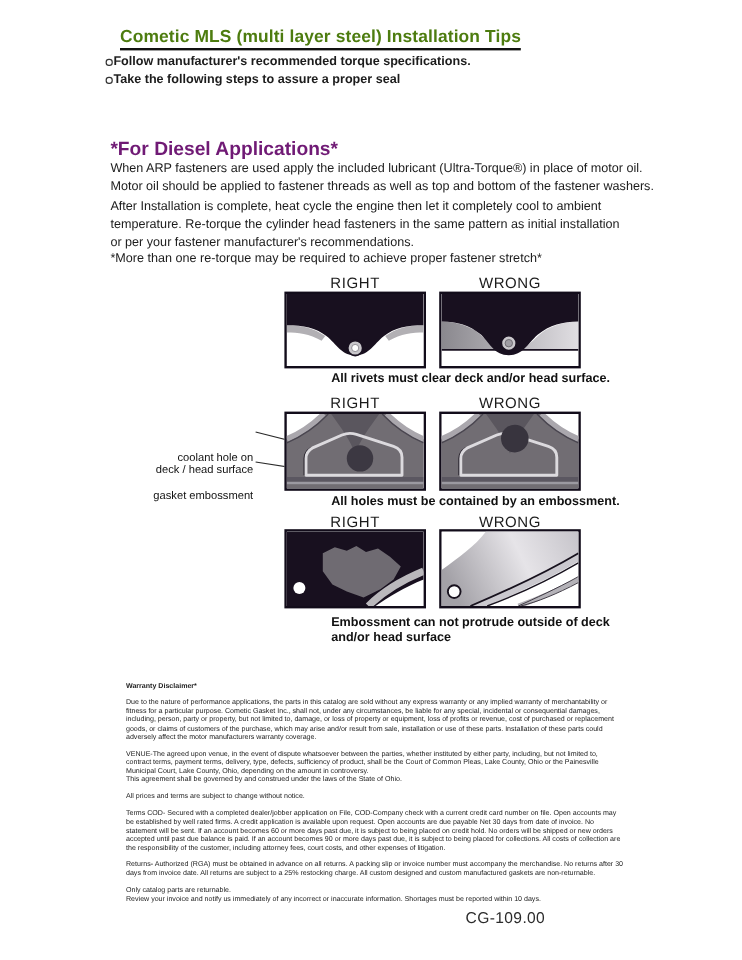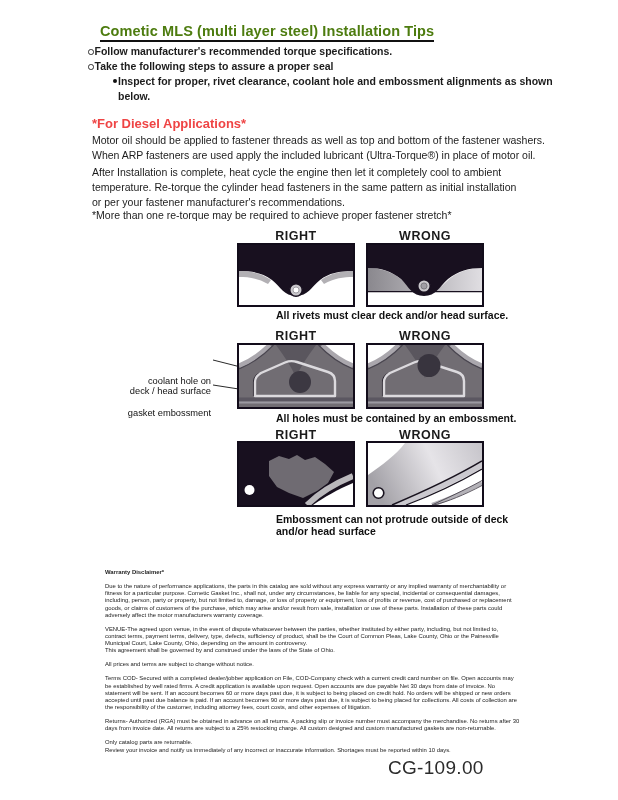--- a/index.html
+++ b/index.html
@@ -9,67 +9,63 @@
 
   .title { font-size:14.5px; font-weight:bold; letter-spacing:0.1px; color:#4d7c0f;
            border-bottom:2px solid #111; padding-bottom:1px; display:inline-block; }
 
   .bullet-row { display:flex; gap:1px; line-height:15px; font-size:10.5px;font-weight:bold; }
   .bullet-row.sub { margin-left:25px; }
   .marker-circle { width:3.5px; height:3.5px; border:1px solid #333; border-radius:50%;
                    margin-top:5px; flex:none; background:#fff; }
   .marker-dot { width:4px; height:4px; background:#111; border-radius:50%; margin-top:5px; flex:none; }
 
-  .section-heading { font-size:13px; font-weight:bold; color:#ef4444; }
+  .section-heading { font-size:16px; font-weight:bold; color:#701a75; }
   .body-line { font-size:10.5px; line-height:15px; }
 
-  .fig-label { width:118px; text-align:center; font-size:12.5px; font-weight:700;
+  .fig-label { width:118px; text-align:center; font-size:12.5px; font-weight:400;
                letter-spacing:0.5px; color:#1b1b1b; }
   .fig-box { border:2px solid #120c1a; background:#fff; }
   .fig-box svg { display:block; }
   .caption { font-size:10.5px; font-weight:600; color:#111; line-height:12px;margin-left:39px; }
 
   .anno { font-size:9.3px; line-height:9.5px; width:160px; text-align:right; color:#111;margin-top:32px; }
 
   .fine { width:415px; font-size:5.9px; line-height:7.2px; color:#222; }
   .fine p { margin:0 0 6.8px 0; }
   .fine p.nogap { margin-bottom:0; }
   .fine p.bold { font-weight:bold; }
 
-  .footer-code { font-size:19px; letter-spacing:0.3px; color:#2b2b2b; }
+  .footer-code { font-size:13px; letter-spacing:0.3px; color:#2b2b2b; }
 </style>
 </head>
 <body>
 
 <div class="page">
 
   <div class="abs" style="left:100px; top:22px;">
     <span class="title">Cometic MLS (multi layer steel) Installation Tips</span>
   </div>
 
   <div class="abs" style="left:88px; top:44px; width:470px;">
     <div class="bullet-row">
       <span class="marker-circle"></span>
       <span>Follow manufacturer's recommended torque specifications.</span>
     </div>
     <div class="bullet-row">
       <span class="marker-circle"></span>
       <span>Take the following steps to assure a proper seal</span>
     </div>
-    <div class="bullet-row sub">
-      <span class="marker-dot"></span>
-      <span>Inspect for proper, rivet clearance, coolant hole and embossment alignments as shown below.</span>
-    </div>
   </div>
 
   <div class="abs section-heading" style="left:92px; top:116px;">*For Diesel Applications*</div>
 
   <div class="abs" style="left:92px; top:133px;">
+    <div class="body-line">When ARP fasteners are used apply the included lubricant (Ultra-Torque®) in place of motor oil.</div>
     <div class="body-line">Motor oil should be applied to fastener threads as well as top and bottom of the fastener washers.</div>
-    <div class="body-line">When ARP fasteners are used apply the included lubricant (Ultra-Torque®) in place of motor oil.</div>
   </div>
 
   <div class="abs" style="left:92px; top:165px;">
     <div class="body-line">After Installation is complete, heat cycle the engine then let it completely cool to ambient</div>
     <div class="body-line">temperature. Re-torque the cylinder head fasteners in the same pattern as initial installation</div>
     <div class="body-line">or per your fastener manufacturer's recommendations.</div>
   </div>
 
   <div class="abs body-line" style="left:92px; top:208px;">*More than one re-torque may be required to achieve proper fastener stretch*</div>
 

